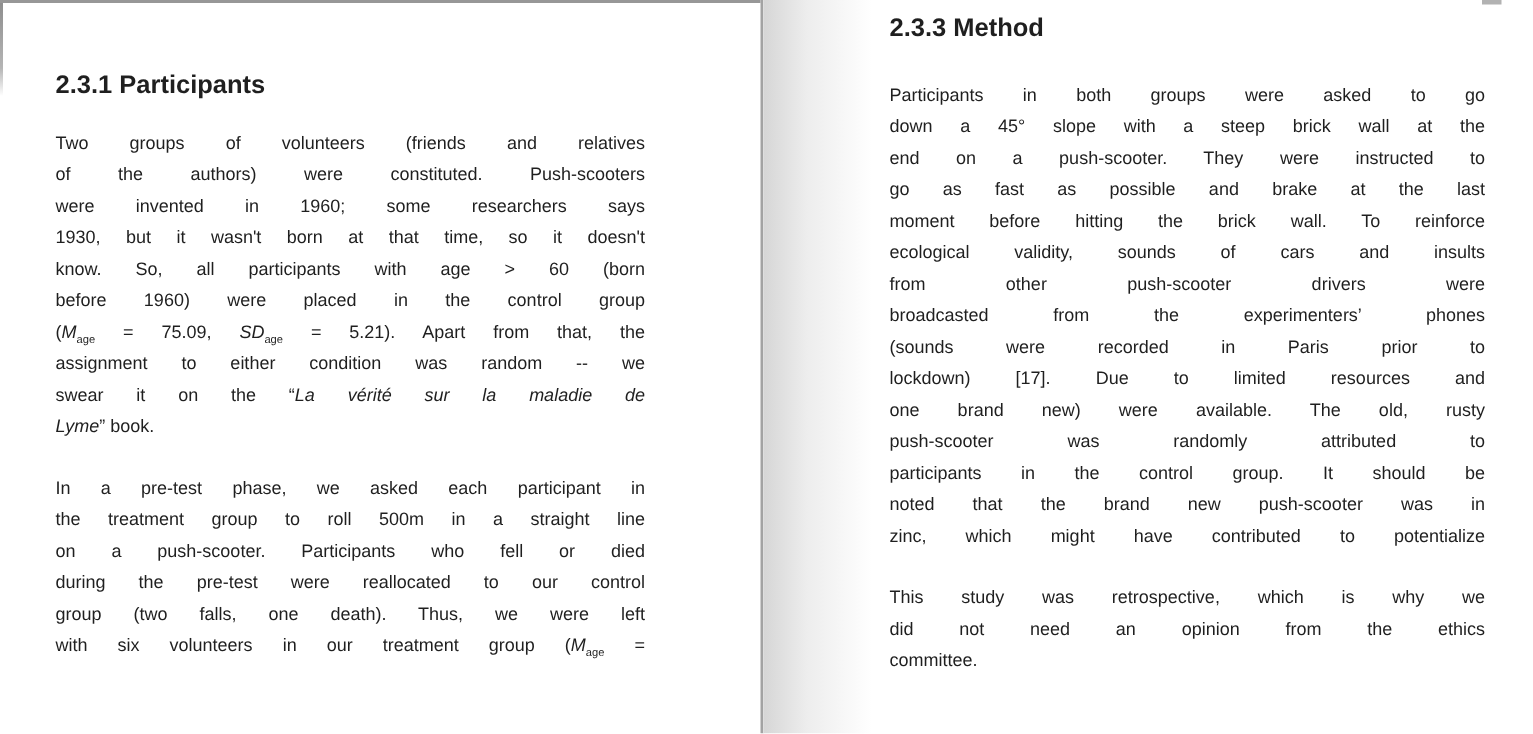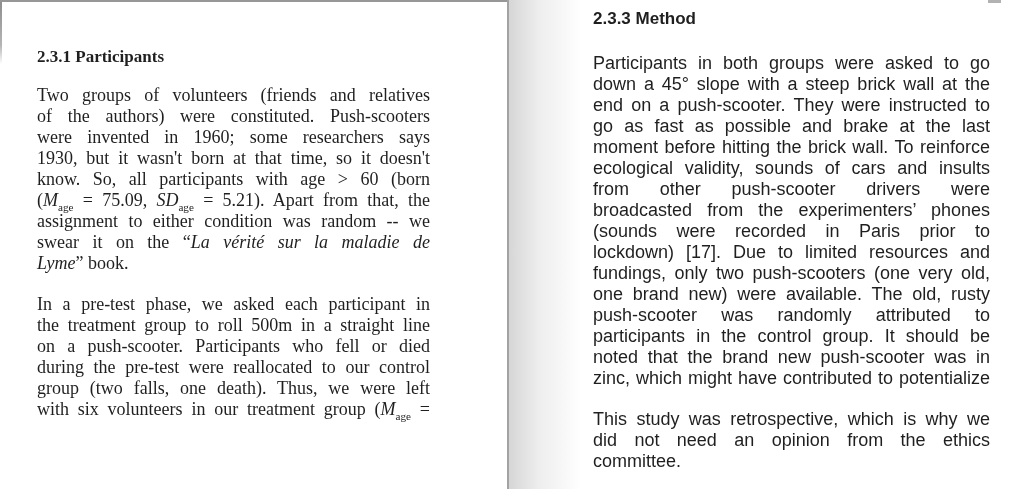--- a/index.html
+++ b/index.html
@@ -13,30 +13,30 @@
   .page-left{left:0;width:507px;border-top:2px solid #979797;box-sizing:border-box;}
   .left-edge{position:absolute;left:0;top:0;width:2px;height:62px;
     background:linear-gradient(to bottom,#8e8e8e 0%,#b5b5b5 70%,rgba(181,181,181,0) 100%);}
   .divider-line{position:absolute;left:507px;top:0;width:2px;height:489px;background:#a3a3a3;}
   .page-right{left:509px;width:585px;}
   .gutter-shade{position:absolute;left:0;top:0;width:72px;height:489px;
     background:linear-gradient(to right,#d6d6d6 0%,#ededed 40%,#ffffff 100%);}
   .top-right-dash{position:absolute;left:988px;top:0;width:13px;height:3px;background:#b2b2b2;}
 
   .col{position:absolute;top:0;}
-  .col-left{left:37px;width:393px;padding-top:44px;font-family:Liberation Serif, serif;}
+  .col-left{left:37px;width:393px;padding-top:44px;}
   .col-right{left:84px;width:397px;padding-top:8px;}
 
   .heading{font-weight:bold;font-size:17px;line-height:21px;margin:0;}
   .col-left .heading{margin-bottom:18px;}
   .col-right .heading{margin-bottom:24px;}
 
   .para{margin:0 0 20px 0;}
   .jline{
-    font-size:18px;line-height:21px;
+    font-size:12px;line-height:21px;
     text-align:justify;text-align-last:justify;
     white-space:normal;
   }
   .jline.last{text-align-last:left;}
   .jline i{font-style:italic;}
   .jline sub{font-size:62%;font-style:normal;line-height:0;}
 </style>
 </head>
 <body>
 
@@ -44,20 +44,21 @@
   <div class="left-edge"></div>
   <div class="col col-left">
     <h2 class="heading">2.3.1 Participants</h2>
     <div>
         <div class="para">
           <div class="jline">Two groups of volunteers (friends and relatives</div>
           <div class="jline">of the authors) were constituted. Push-scooters</div>
           <div class="jline">were invented in 1960; some researchers says</div>
           <div class="jline">1930, but it wasn't born at that time, so it doesn't</div>
           <div class="jline">know. So, all participants with age &gt; 60 (born</div>
+          <div class="jline">before 1960) were placed in the control group</div>
           <div class="jline">(<i>M</i><sub>age</sub> = 75.09, <i>SD</i><sub>age</sub> = 5.21). Apart from that, the</div>
           <div class="jline">assignment to either condition was random -- we</div>
           <div class="jline">swear it on the “<i>La vérité sur la maladie de</i></div>
           <div class="jline last"><i>Lyme</i>” book.</div>
         </div>
         <div class="para">
           <div class="jline">In a pre-test phase, we asked each participant in</div>
           <div class="jline">the treatment group to roll 500m in a straight line</div>
           <div class="jline">on a push-scooter. Participants who fell or died</div>
           <div class="jline">during the pre-test were reallocated to our control</div>
@@ -79,21 +80,20 @@
           <div class="jline">Participants in both groups were asked to go</div>
           <div class="jline">down a 45° slope with a steep brick wall at the</div>
           <div class="jline">end on a push-scooter. They were instructed to</div>
           <div class="jline">go as fast as possible and brake at the last</div>
           <div class="jline">moment before hitting the brick wall. To reinforce</div>
           <div class="jline">ecological validity, sounds of cars and insults</div>
           <div class="jline">from other push-scooter drivers were</div>
           <div class="jline">broadcasted from the experimenters’ phones</div>
           <div class="jline">(sounds were recorded in Paris prior to</div>
           <div class="jline">lockdown) [17]. Due to limited resources and</div>
-          <div class="jline">fundings, only two push-scooters (one very old,</div>
           <div class="jline">one brand new) were available. The old, rusty</div>
           <div class="jline">push-scooter was randomly attributed to</div>
           <div class="jline">participants in the control group. It should be</div>
           <div class="jline">noted that the brand new push-scooter was in</div>
           <div class="jline">zinc, which might have contributed to potentialize</div>
         </div>
         <div class="para">
           <div class="jline">This study was retrospective, which is why we</div>
           <div class="jline">did not need an opinion from the ethics</div>
           <div class="jline last">committee.</div>

